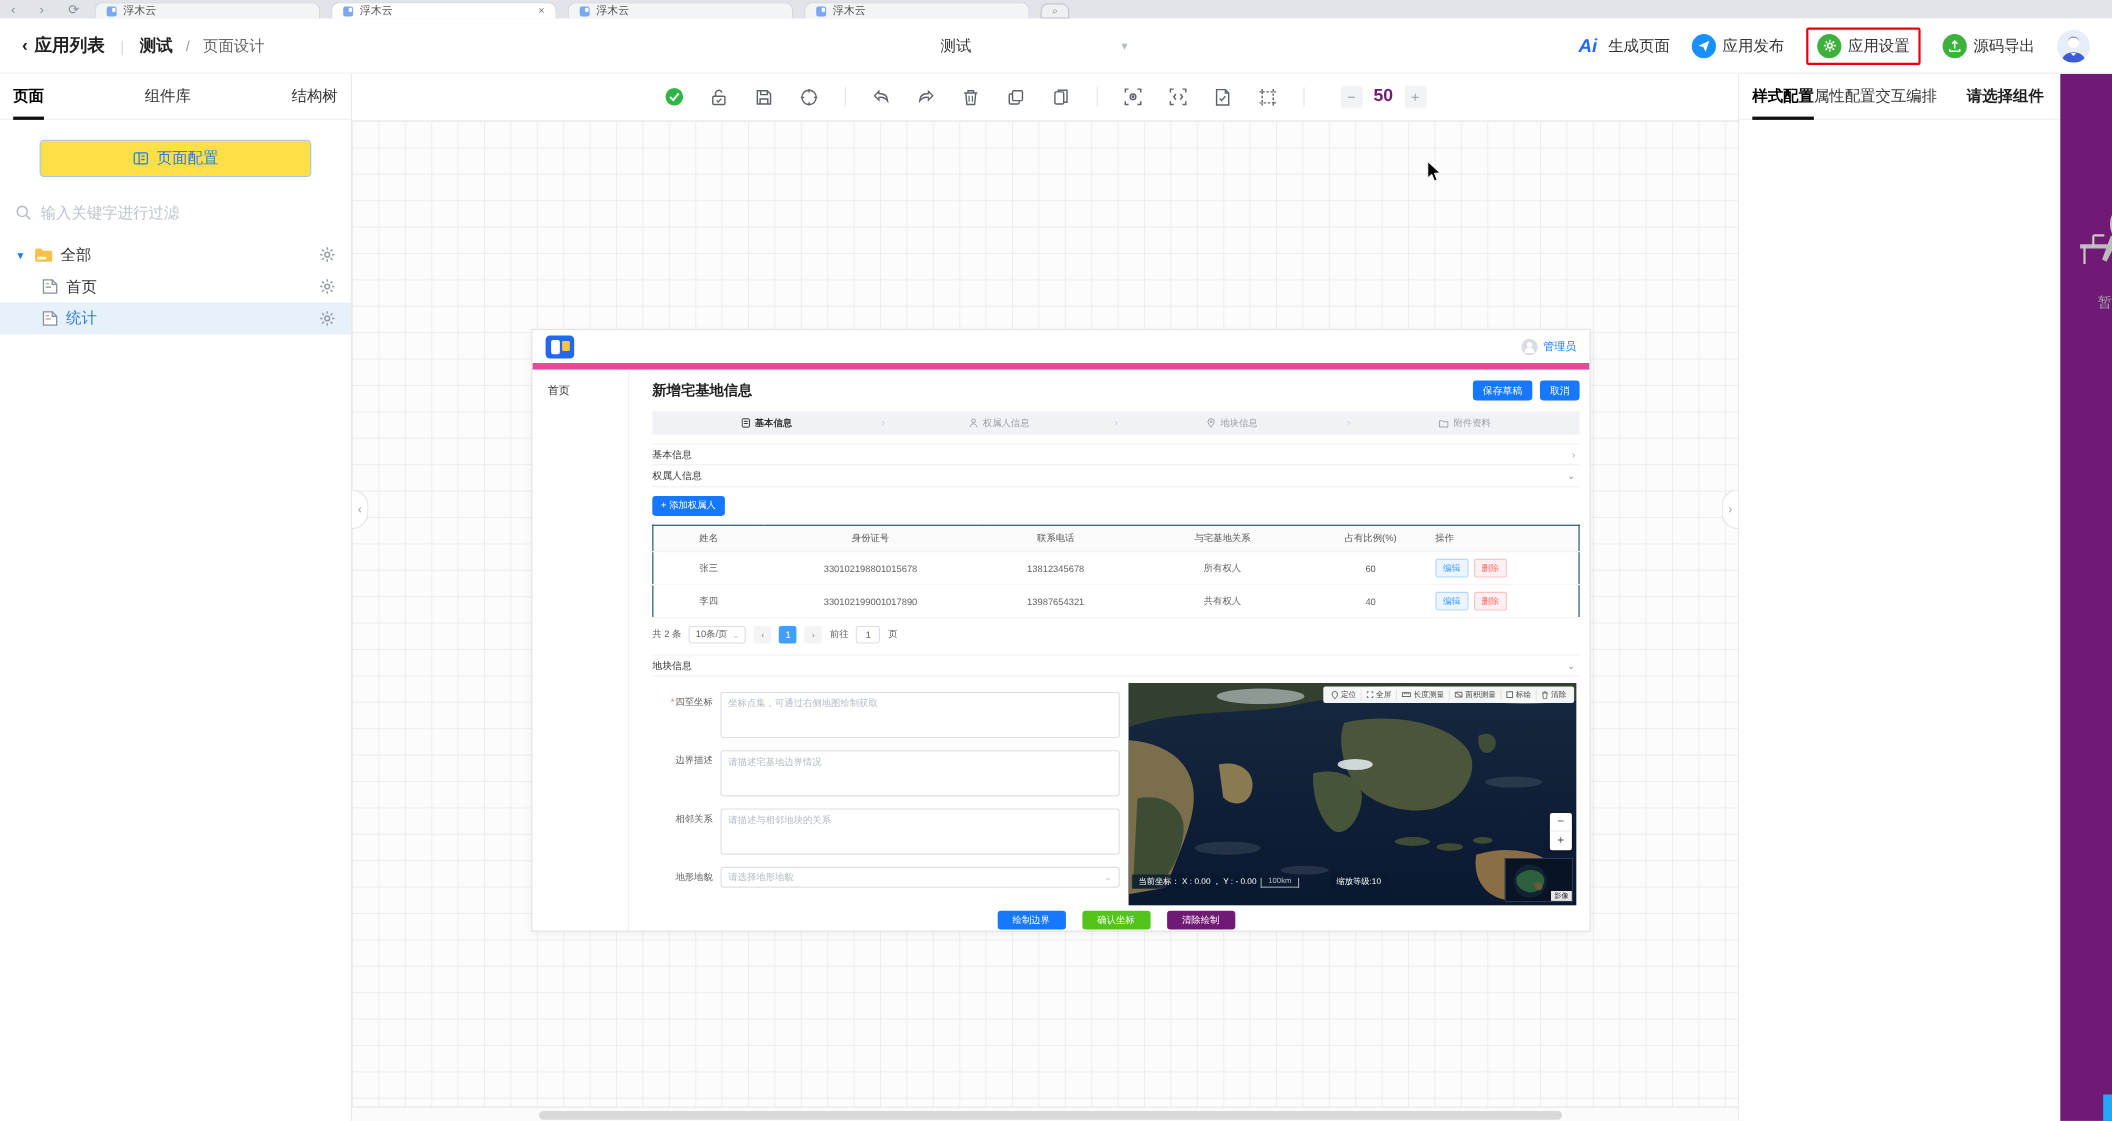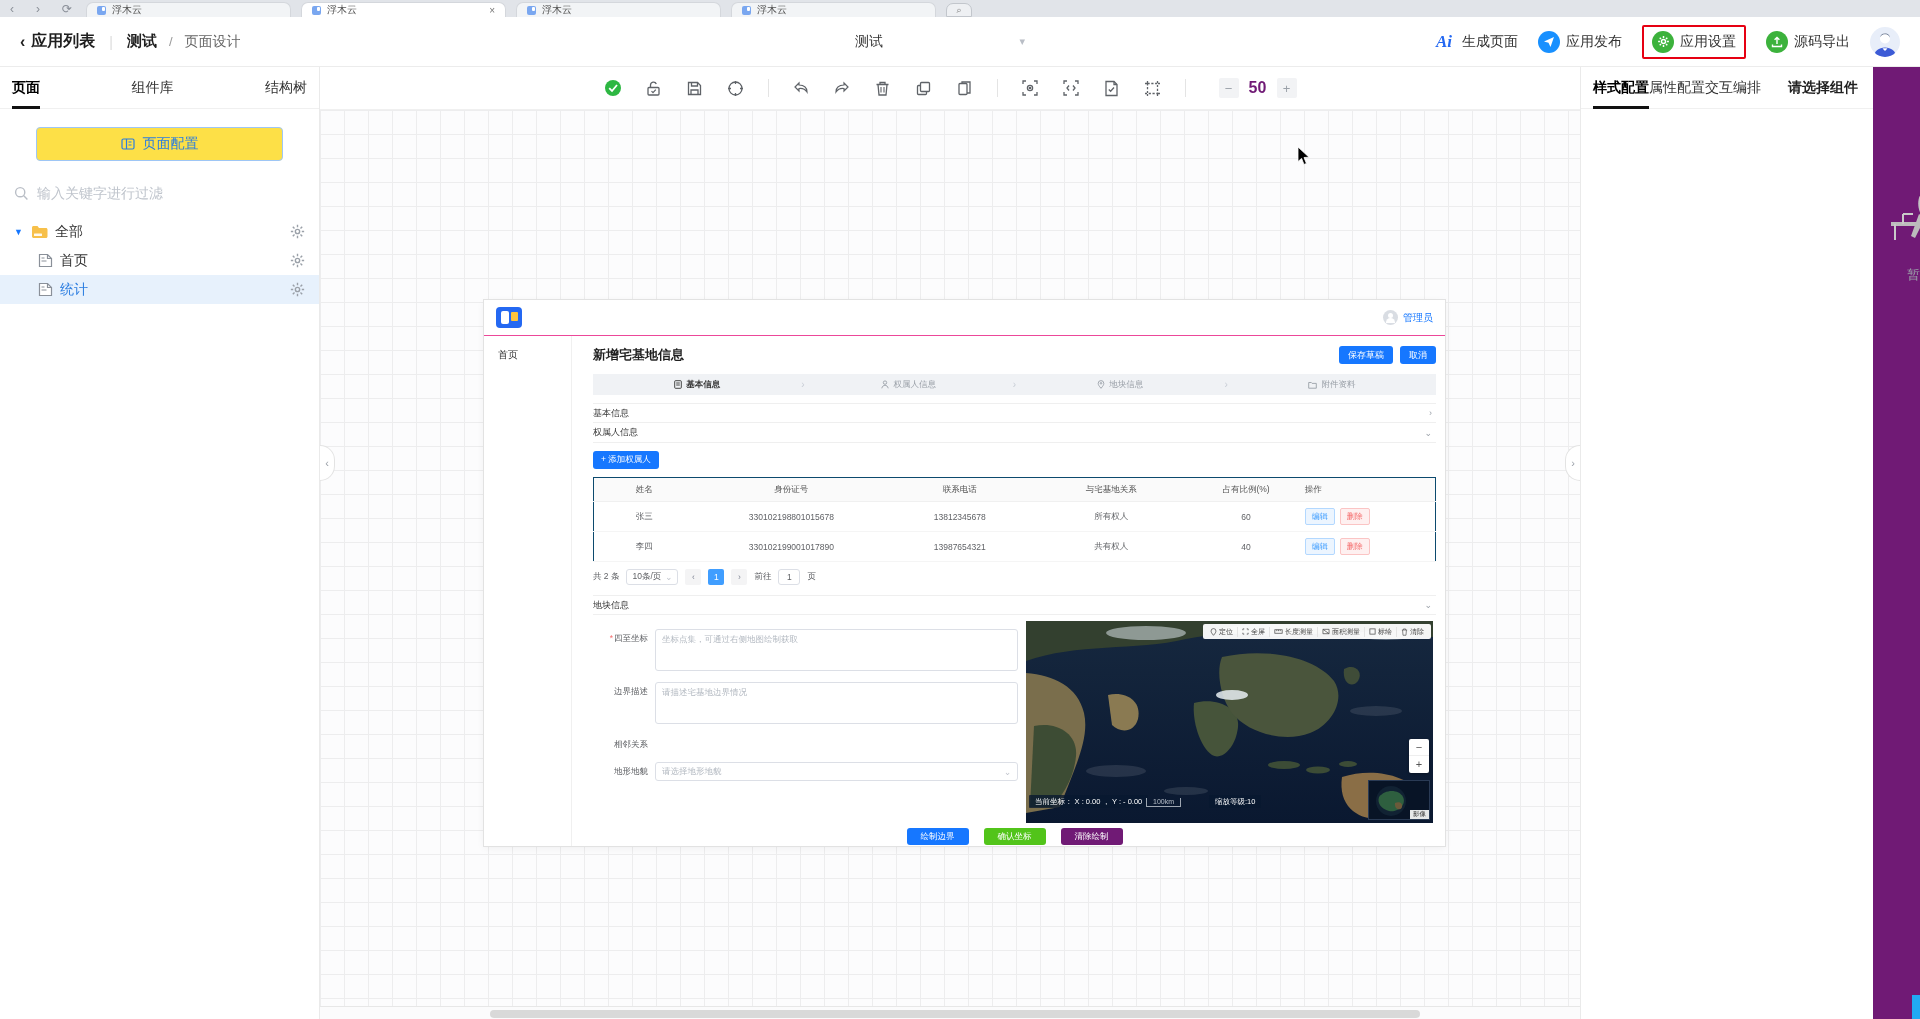--- a/index.html
+++ b/index.html
@@ -20,21 +20,21 @@
   .hdr-left { display:flex; align-items:center; gap:10px; }
   .back { display:flex; align-items:center; gap:6px; font-size:16px; font-weight:bold; color:#1f1f1f; cursor:pointer; }
   .chev-back { font-size:16px; font-weight:bold; }
   .hdiv { color:#dcdcdc; font-size:14px; margin:0 4px; }
   .bc-app { font-size:15px; font-weight:bold; color:#1f1f1f; }
   .bc-sep { color:#999; font-size:13px; margin:0 2px; }
   .bc-page { color:#666; font-size:14px; }
   .hdr-center { position:absolute; left:855px; width:170px; display:flex; align-items:center; justify-content:space-between; color:#333; font-size:14px; }
   .hdr-center .dd { color:#b9bec6; font-size:11px; }
   .hdr-right { margin-left:auto; display:flex; align-items:center; gap:20px; }
-  .hbtn { display:flex; align-items:center; gap:6px; font-size:14px; color:#333; cursor:pointer;font-family:Liberation Serif, serif; }
+  .hbtn { display:flex; align-items:center; gap:6px; font-size:14px; color:#333; cursor:pointer; }
   .ai-logo { color:#2468f2; font-weight:bold; font-style:italic; font-size:17px; position:relative; padding-right:4px; }
   .circ { width:22px; height:22px; border-radius:50%; display:flex; align-items:center; justify-content:center; flex:none; }
   .circ svg { display:block; }
   .circ.blue { background:#1890ff; } .circ.green { background:#3cb23c; }
   .hl-box { border:2px solid #e60012; padding:4px 8px; display:flex; align-items:center; border-radius:2px; }
   .avatar { width:30px; height:30px; border-radius:50%; background:#e8eef9; overflow:hidden; position:relative; flex:none; }
 
   
   .main { display:flex; height:952px; }
   .left-panel { width:320px; background:#fff; border-right:1px solid #eaeaea; flex:none; display:flex; flex-direction:column; position:relative; }
@@ -65,21 +65,21 @@
   .canvas { flex:1; position:relative; background-color:#fcfcfd; background-image:linear-gradient(#ededee 1px,transparent 1px),linear-gradient(90deg,#ededee 1px,transparent 1px); background-size:24px 24px; overflow:hidden; }
   .handle { position:absolute; top:335px; width:15px; height:36px; background:#fff; border:1px solid #e3e3e3; display:flex; align-items:center; justify-content:center; color:#9aa0a8; font-size:11px; cursor:pointer; z-index:5; }
   .handle.left { left:0; border-radius:0 18px 18px 0; border-left:none; }
   .handle.right { right:0; border-radius:18px 0 0 18px; border-right:none; }
   .hscroll { position:absolute; left:0; right:0; bottom:0; height:13px; border-top:1px solid #e7e7e7; background:#fbfbfc; }
   .hthumb { position:absolute; left:170px; top:3px; width:930px; height:8px; background:#d9d9d9; border-radius:4px; }
   .cursor { position:absolute; left:977px; top:36px; z-index:30; }
 
   
   .preview { position:absolute; left:164px; top:190px; width:961px; height:546px; background:#fff; box-shadow:0 0 0 1px #e2e2e2, 0 2px 8px rgba(0,0,0,.06); overflow:hidden; z-index:3; }
-  .pv-topbar { height:36px; border-bottom:1px solid #ec4899; display:flex; align-items:center; padding:0 12px; }
+  .pv-topbar { height:36px; border-bottom:6px solid #ec4899; display:flex; align-items:center; padding:0 12px; }
   .pv-logo { width:26px; height:21px; background:#2468f2; border-radius:4px; position:relative; }
   .pv-logo:before { content:""; position:absolute; left:5px; top:4px; width:8px; height:13px; background:#fff; border-radius:2px; }
   .pv-logo:after { content:""; position:absolute; right:4px; top:5px; width:7px; height:9px; background:#ffc53d; border-radius:1px; }
   .pv-user { margin-left:auto; display:flex; align-items:center; gap:5px; font-size:10px; color:#1677ff; }
   .pv-uava { width:15px; height:15px; border-radius:50%; background:#d9dde3; position:relative; }
   .pv-uava:before { content:""; position:absolute; left:5px; top:3px; width:5px; height:5px; border-radius:50%; background:#fff; }
   .pv-uava:after { content:""; position:absolute; left:3px; top:8px; width:9px; height:5px; border-radius:5px 5px 0 0; background:#fff; }
   .pv-body { display:flex; height:510px; }
   .pv-nav { width:88px; border-right:1px solid #f0f0f0; padding-top:9px; flex:none; }
   .pv-nav-item { font-size:10px; color:#333; padding-left:14px; height:20px; display:flex; align-items:center; cursor:pointer; }
@@ -574,20 +574,21 @@
                 <div class="fld">
                   <label><span class="req">*</span><span>四至坐标</span></label>
                   <textarea placeholder="坐标点集，可通过右侧地图绘制获取" style=""></textarea>
                 </div>
                 <div class="fld">
                   <label><span>边界描述</span></label>
                   <textarea placeholder="请描述宅基地边界情况" style=""></textarea>
                 </div>
                 <div class="fld">
                   <label><span>相邻关系</span></label>
+                  <textarea placeholder="请描述与相邻地块的关系" style=""></textarea>
                 </div>
                 <div class="fld">
                   <label><span>地形地貌</span></label>
                   <div class="sel">
                     <span>请选择地形地貌</span>
                     <span class="sc">⌄</span>
                   </div>
                 </div>
               </div>
 

